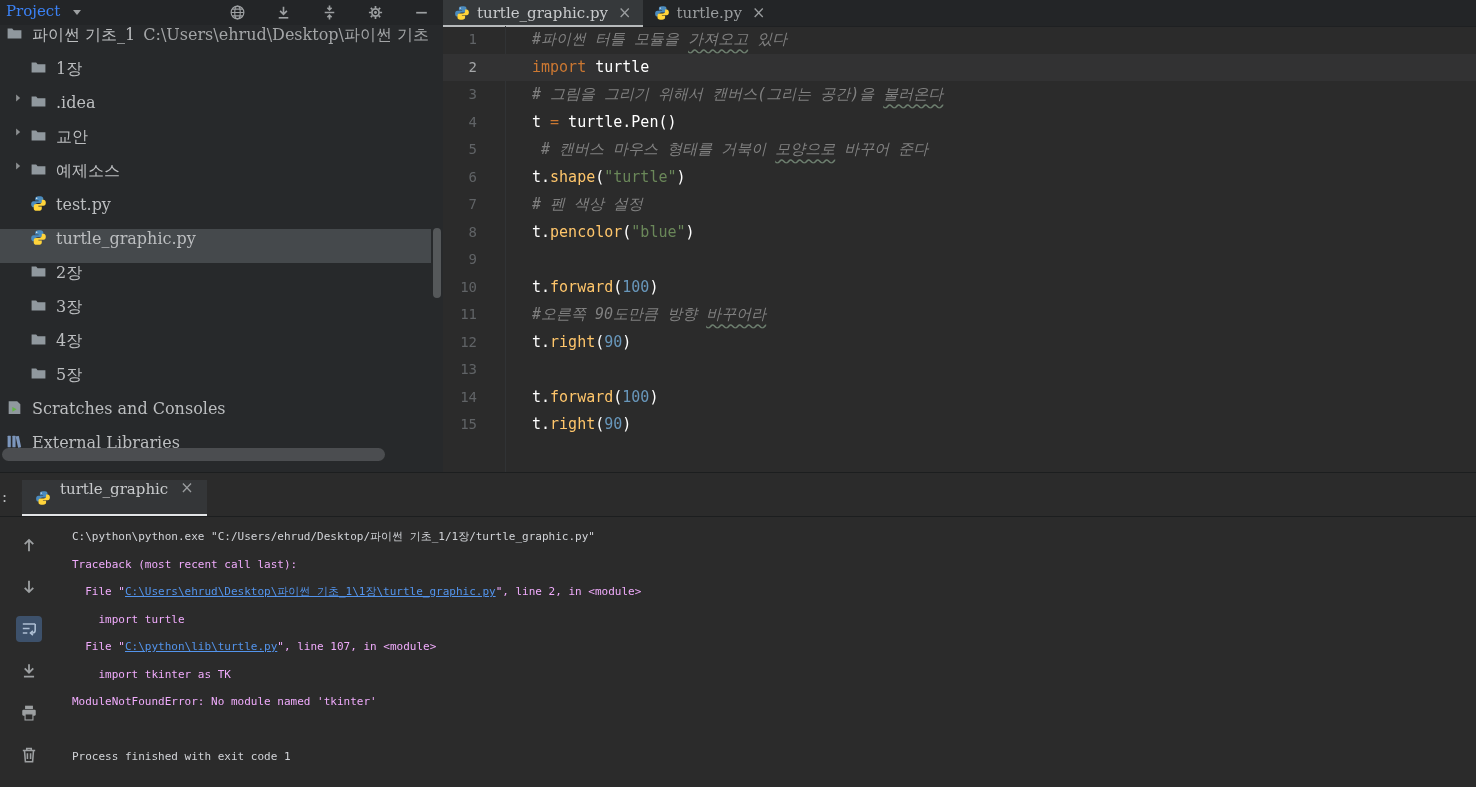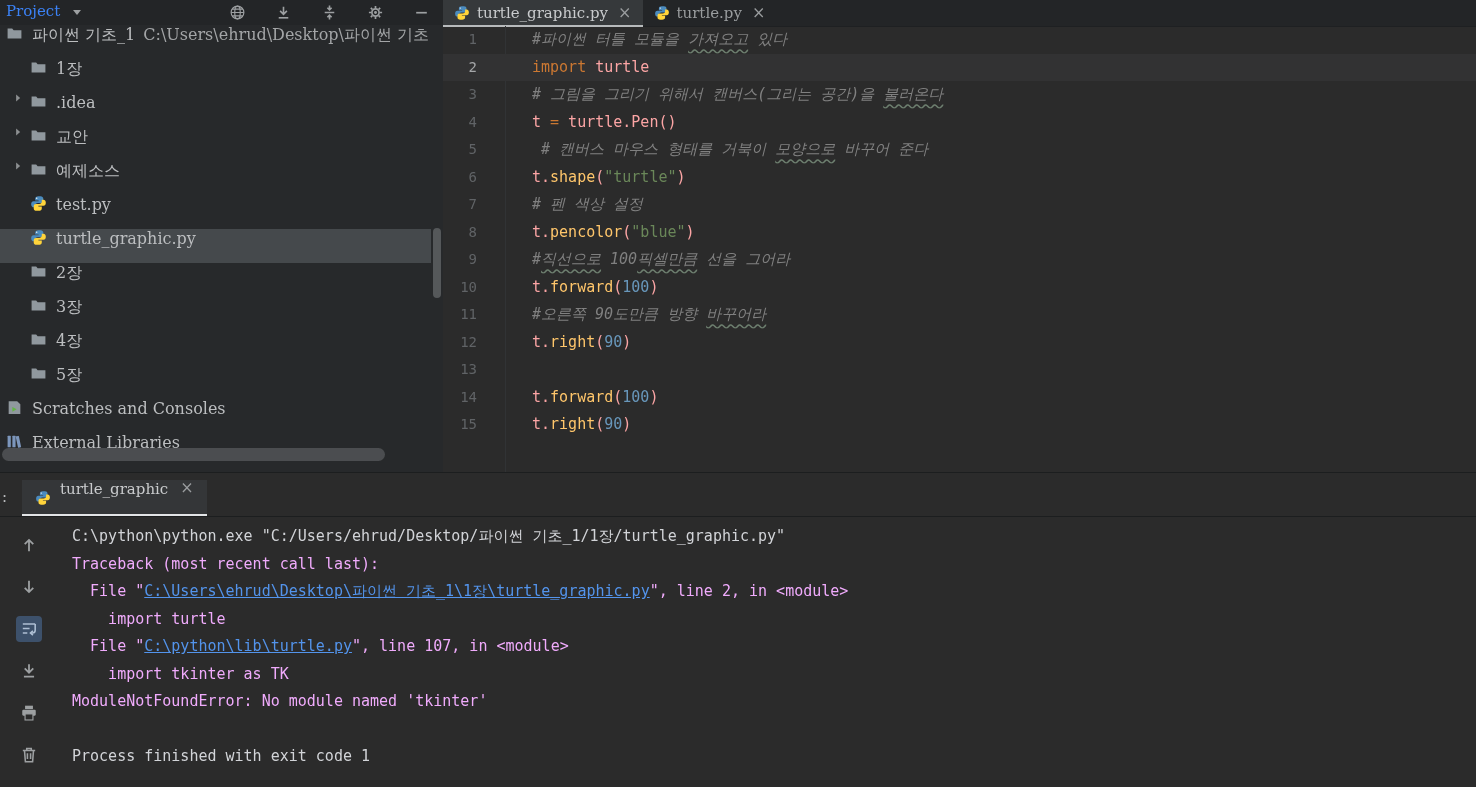--- a/index.html
+++ b/index.html
@@ -45,38 +45,38 @@
   .editor-body::before{content:"";position:absolute;left:62px;top:0;bottom:0;width:1px;background:#313335;}
   .cline{display:flex;height:27.5px;line-height:27.5px;font-family:"DejaVu Sans Mono", monospace;font-size:15px;white-space:pre;position:relative;}
   .cline.current{background:#323233;}
   .lnum{width:48px;flex:none;padding-right:14px;box-sizing:border-box;text-align:right;color:#606366;font-size:14px;}
   .cline.current .lnum{color:#a4a6a8;}
   .ctext{margin-left:41px;}
   .tok-k{color:#cc7832;}
   .tok-s{color:#6a8759;}
   .tok-n{color:#6897bb;}
   .tok-fn{color:#ffc66b;}
-  .tok-pl{color:#fca5a5;}
+  .tok-pl{color:#ffffff;}
   .tok-cm{color:#808080;font-style:italic;}
   .tok-cmu{color:#808080;font-style:italic;text-decoration:underline;text-decoration-style:wavy;
            text-decoration-color:#6d7f6f;text-underline-offset:4px;}
 
   
   .run-pane{position:absolute;left:0;top:472px;width:1476px;height:315px;background:#2b2b2b;border-top:1px solid #1c1e1f;box-sizing:border-box;}
   .run-tabbar{position:relative;height:44px;border-bottom:1px solid #1c1e1f;box-sizing:border-box;display:flex;align-items:flex-end;}
   .run-prefix{position:absolute;left:2px;top:15px;color:#bcbec0;font-size:15px;}
   .run-tab{margin-left:22px;height:36px;display:flex;gap:9px;padding:0 13px;background:#343638;
            color:#c9cbcd;font-size:15px;position:relative;cursor:pointer;}
   .run-tab::after{content:"";position:absolute;left:0;right:0;bottom:0;height:2px;background:#e2e4e6;}
   .run-body{position:absolute;left:0;top:44px;right:0;bottom:0;display:flex;}
   .run-tools{width:58px;flex:none;padding-top:15px;display:flex;flex-direction:column;align-items:center;}
   .rtool{width:26px;height:26px;margin-bottom:16px;border-radius:4px;display:flex;align-items:center;justify-content:center;cursor:pointer;}
   .rtool.selected{background:rgba(84,128,186,.45);}
   .rtool svg{width:18px;height:18px}
-  .console{flex:1;padding:6px 0 0 14px;font-family:"DejaVu Sans Mono", monospace;font-size:15px;overflow:hidden;}
+  .console{flex:1;padding:6px 0 0 14px;font-family:"DejaVu Sans Mono", monospace;font-size:11px;overflow:hidden;}
   .con-line{height:27.5px;line-height:27.5px;white-space:pre;}
   .ct-out{color:#d2d4d8;}
   .ct-err{color:#f0abfc;}
   .ct-link{color:#5394ec;text-decoration:underline;cursor:pointer;}
 </style>
 </head>
 <body>
 
 <div class="app">
 
@@ -292,21 +292,21 @@
       </div>
     <div class="editor-body">
         <div class="cline"><span class="lnum">1</span><span class="ctext"><span class="tok-cm">#파이썬 터틀 모듈을 </span><span class="tok-cmu">가져오고</span><span class="tok-cm"> 있다</span></span></div>
         <div class="cline current"><span class="lnum">2</span><span class="ctext"><span class="tok-k">import</span><span class="tok-pl"> turtle</span></span></div>
         <div class="cline"><span class="lnum">3</span><span class="ctext"><span class="tok-cm"># 그림을 그리기 위해서 캔버스(그리는 공간)을 </span><span class="tok-cmu">불러온다</span></span></div>
         <div class="cline"><span class="lnum">4</span><span class="ctext"><span class="tok-pl">t </span><span class="tok-k">=</span><span class="tok-pl"> turtle.Pen()</span></span></div>
         <div class="cline"><span class="lnum">5</span><span class="ctext"><span class="tok-cm"> # 캔버스 마우스 형태를 거북이 </span><span class="tok-cmu">모양으로</span><span class="tok-cm"> 바꾸어 준다</span></span></div>
         <div class="cline"><span class="lnum">6</span><span class="ctext"><span class="tok-pl">t.</span><span class="tok-fn">shape</span><span class="tok-pl">(</span><span class="tok-s">"turtle"</span><span class="tok-pl">)</span></span></div>
         <div class="cline"><span class="lnum">7</span><span class="ctext"><span class="tok-cm"># 펜 색상 설정</span></span></div>
         <div class="cline"><span class="lnum">8</span><span class="ctext"><span class="tok-pl">t.</span><span class="tok-fn">pencolor</span><span class="tok-pl">(</span><span class="tok-s">"blue"</span><span class="tok-pl">)</span></span></div>
-        <div class="cline"><span class="lnum">9</span><span class="ctext"><span class="tok-cm">#</span><span class="tok-cmu">직선으로</span><span class="tok-cm"> 100</span><span class="tok-cmu">픽셀만큼</span><span class="tok-cm"> 선을 그어라</span></span></div>
+        <div class="cline"><span class="lnum">9</span></div>
         <div class="cline"><span class="lnum">10</span><span class="ctext"><span class="tok-pl">t.</span><span class="tok-fn">forward</span><span class="tok-pl">(</span><span class="tok-n">100</span><span class="tok-pl">)</span></span></div>
         <div class="cline"><span class="lnum">11</span><span class="ctext"><span class="tok-cm">#오른쪽 90도만큼 방향 </span><span class="tok-cmu">바꾸어라</span></span></div>
         <div class="cline"><span class="lnum">12</span><span class="ctext"><span class="tok-pl">t.</span><span class="tok-fn">right</span><span class="tok-pl">(</span><span class="tok-n">90</span><span class="tok-pl">)</span></span></div>
         <div class="cline"><span class="lnum">13</span><span class="ctext"></span></div>
         <div class="cline"><span class="lnum">14</span><span class="ctext"><span class="tok-pl">t.</span><span class="tok-fn">forward</span><span class="tok-pl">(</span><span class="tok-n">100</span><span class="tok-pl">)</span></span></div>
         <div class="cline"><span class="lnum">15</span><span class="ctext"><span class="tok-pl">t.</span><span class="tok-fn">right</span><span class="tok-pl">(</span><span class="tok-n">90</span><span class="tok-pl">)</span></span></div>
       </div>
   </div>
 
   <div class="run-pane">

